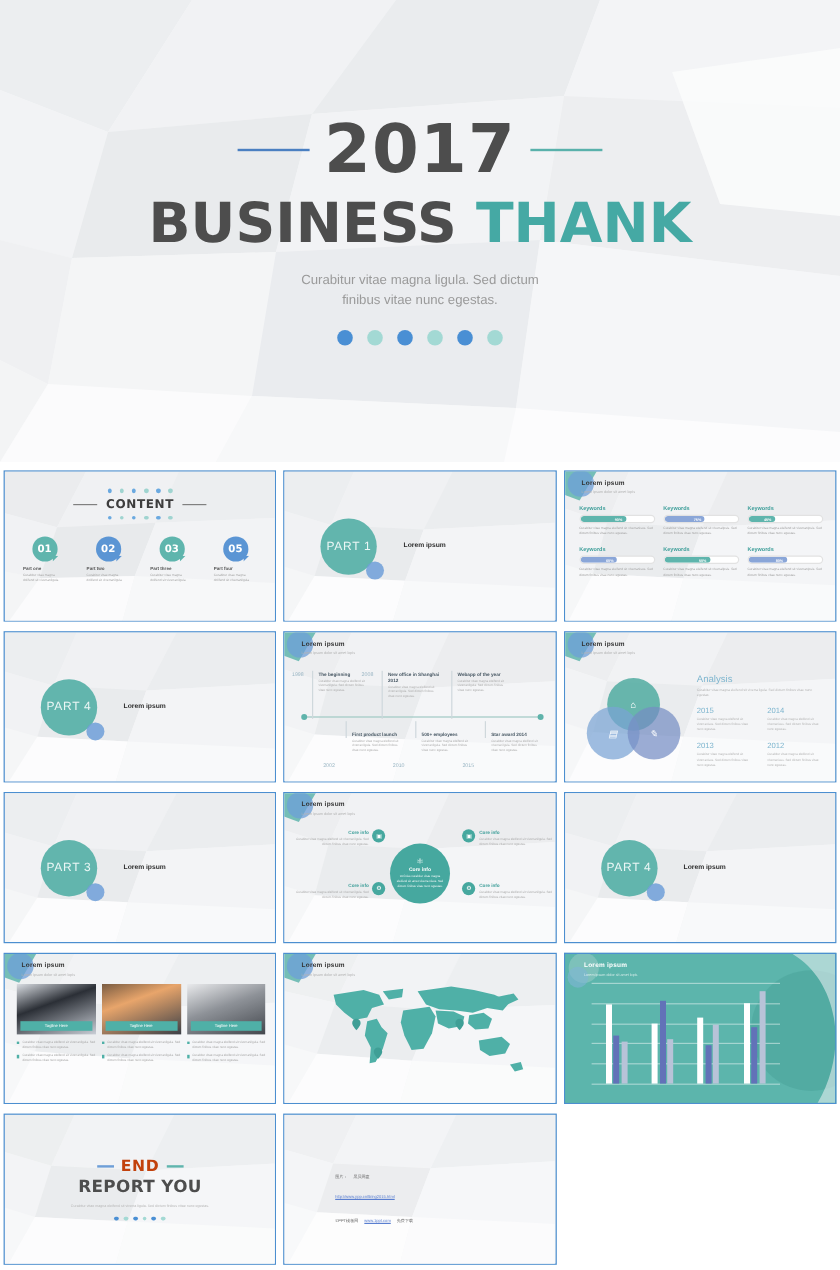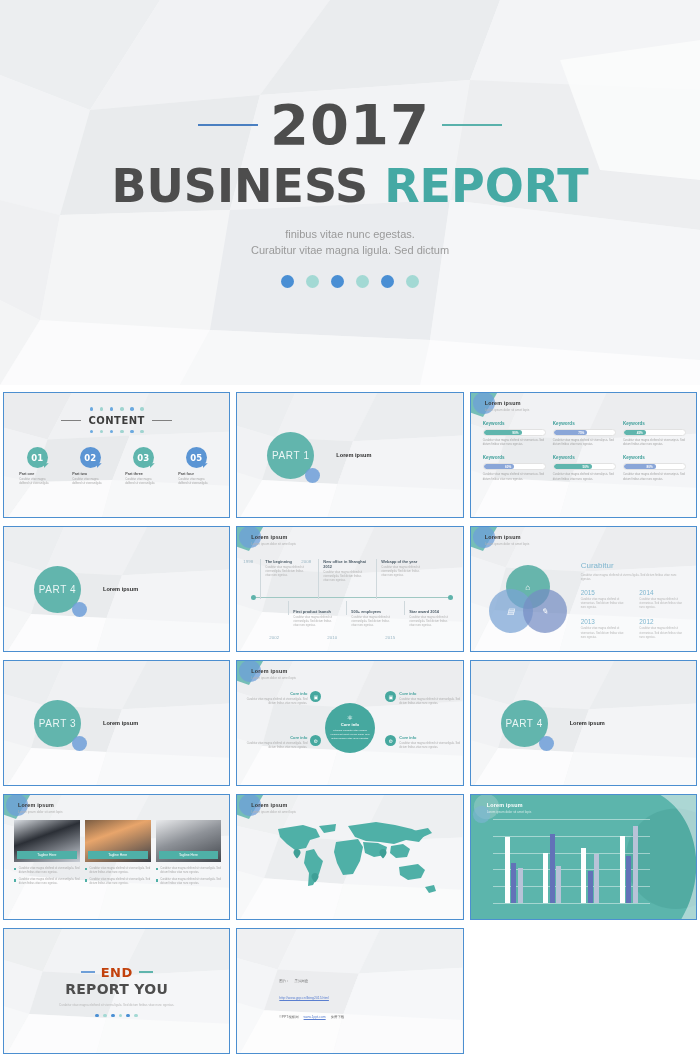--- a/index.html
+++ b/index.html
@@ -221,25 +221,25 @@
       </svg>
     </div>
     <div class="hero-inner">
       <div class="year-row">
         <span class="rule blue"></span>
         <span class="year">2017</span>
         <span class="rule teal"></span>
       </div>
       <div class="maintitle">
         <span class="w1">BUSINESS</span>
-        <span class="w2">REPORT</span>
+        <span class="w2">THANK</span>
       </div>
       <div class="subtitle">
+        <div>Curabitur vitae magna ligula. Sed dictum</div>
         <div>finibus vitae nunc egestas.</div>
-        <div>Curabitur vitae magna ligula. Sed dictum</div>
       </div>
       <div class="dotrow" id="hero-dots">
           <i style="background: rgb(74, 143, 212);"></i>
           <i style="background: rgb(163, 217, 212);"></i>
           <i style="background: rgb(74, 143, 212);"></i>
           <i style="background: rgb(163, 217, 212);"></i>
           <i style="background: rgb(74, 143, 212);"></i>
           <i style="background: rgb(163, 217, 212);"></i>
         </div>
     </div>
@@ -545,21 +545,21 @@
         <div class="shead">
           <div class="t">Lorem ipsum</div>
           <div class="s">Lorem ipsum dolor sit amet lopis</div>
         </div>
         <div class="venn">
           <i style="left:17px; top:0;   background:rgba(74,168,158,.82)">⌂</i>
           <i style="left:0;    top:24px; background:rgba(122,164,212,.72)">▤</i>
           <i style="left:34px; top:24px; background:rgba(118,142,196,.72)">✎</i>
         </div>
         <div class="an">
-          <h3>Curabitur</h3>
+          <h3>Analysis</h3>
           <p class="lead">Curabitur vitae magna eleifend sit viverra ligula. Sed dictum finibus vitae nunc egestas.</p>
           <div class="an-grid" id="an-grid">
               <div>
                 <h6>2015</h6>
                 <p>Curabitur vitae magna eleifend sit viverranisus. Sed dictum finibus vitae nunc egestas.</p>
               </div>
               <div>
                 <h6>2014</h6>
                 <p>Curabitur vitae magna eleifend sit viverranisus. Sed dictum finibus vitae nunc egestas.</p>
               </div>

